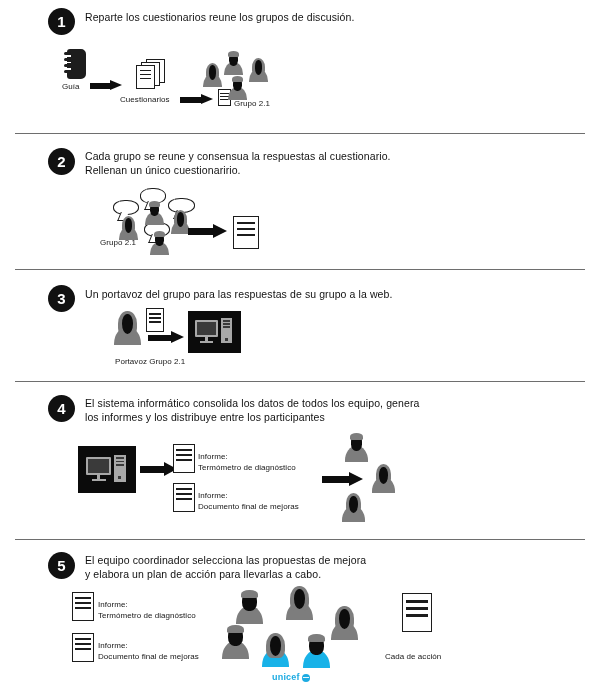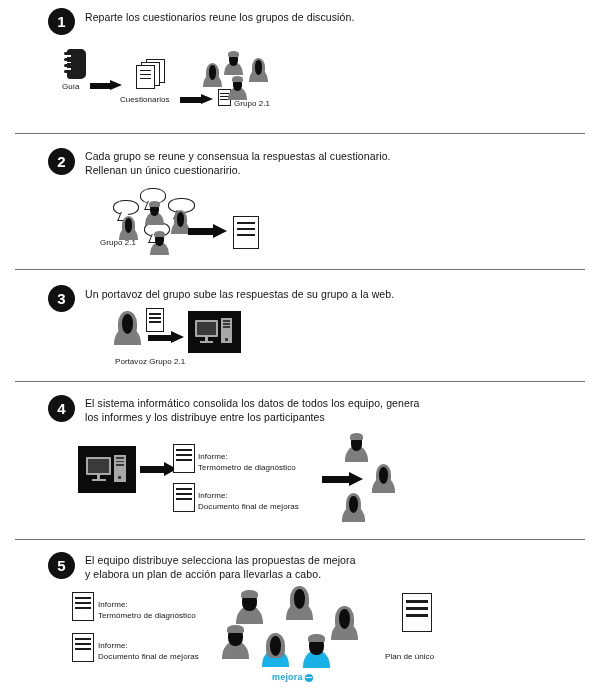--- a/index.html
+++ b/index.html
@@ -316,21 +316,21 @@
 
     <div class="doc" style="left:233px;top:216px;width:26px;height:33px;">
       <div class="ln" style="top:5px;height:2.2px;"></div>
       <div class="ln" style="top:11px;height:2.2px;"></div>
       <div class="ln" style="top:17px;height:2.2px;"></div>
     </div>
   </div>
 
   <div class="section">
     <div class="badge" style="left:48px;top:285px;">3</div>
-    <div class="step-text" style="left:85px;top:288px;width:470px;">Un portavoz del grupo sube las respuestas de su grupo a la web.</div>
+    <div class="step-text" style="left:85px;top:288px;width:470px;">Un portavoz del grupo para las respuestas de su grupo a la web.</div>
 
     <div class="person female" style="left:114px;top:310px;width:27px;height:35px;">
       <div class="body"></div>
         <div class="hair"></div>
         <div class="neck"></div>
         <div class="head"></div>
     </div>
 
     <div class="doc" style="left:146px;top:308px;width:18px;height:24px;">
       <div class="ln" style="top:4px;height:1.5px;"></div>
@@ -416,21 +416,21 @@
     <div class="person female" style="left:342px;top:492px;width:23px;height:30px;">
       <div class="body"></div>
         <div class="hair"></div>
         <div class="neck"></div>
         <div class="head"></div>
     </div>
   </div>
 
   <div class="section">
     <div class="badge" style="left:48px;top:552px;">5</div>
-    <div class="step-text" style="left:85px;top:554px;width:470px;">El equipo distribuye selecciona las propuestas de mejora
+    <div class="step-text" style="left:85px;top:554px;width:470px;">El equipo coordinador selecciona las propuestas de mejora
 y elabora un plan de acción para llevarlas a cabo.</div>
 
     <div class="doc" style="left:72px;top:592px;width:22px;height:29px;">
       <div class="ln" style="top:4px;height:2px;"></div>
       <div class="ln" style="top:9px;height:2px;"></div>
       <div class="ln" style="top:14px;height:2px;"></div>
     </div>
     <div class="cap" style="left:98px;top:600px;">Informe:
 Termómetro de diagnóstico</div>
 
@@ -474,25 +474,25 @@
         <div class="head"></div>
     </div>
     <div class="person male cyan" style="left:303px;top:633px;width:27px;height:35px;">
       <div class="body"></div>
         <div class="neck"></div>
         <div class="head"></div>
         <div class="hair"></div>
     </div>
 
     <div class="unicef" style="left:272px;top:673px;">
-      <span class="txt">mejora</span>
+      <span class="txt">unicef</span>
       <span class="emb"></span>
     </div>
 
     <div class="doc" style="left:402px;top:593px;width:30px;height:39px;">
       <div class="ln" style="top:6px;height:2.6px;"></div>
       <div class="ln" style="top:13px;height:2.6px;"></div>
       <div class="ln" style="top:20px;height:2.6px;"></div>
     </div>
-    <div class="cap" style="left:385px;top:652px;">Plan de único</div>
+    <div class="cap" style="left:385px;top:652px;">Cada de acción</div>
   </div>
 
 </div>
 
 </body></html>

